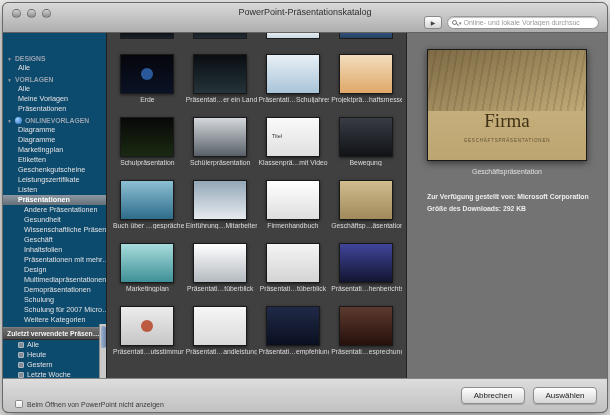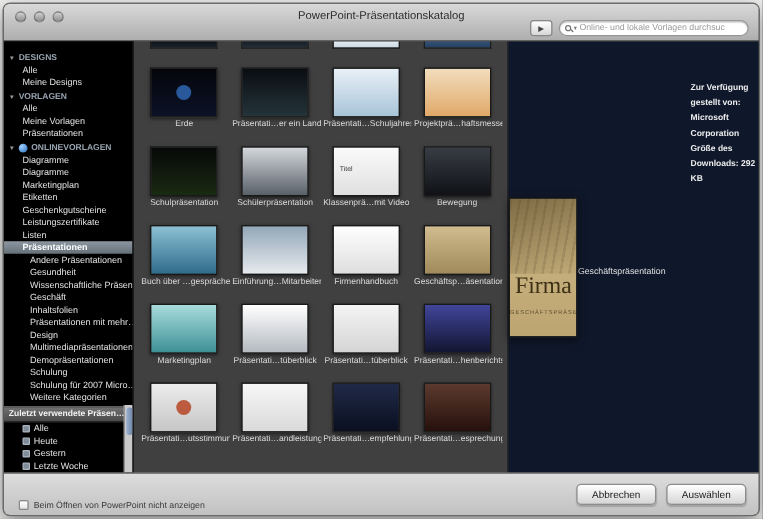--- a/index.html
+++ b/index.html
@@ -20,21 +20,21 @@
   .mag { width: 5px; height: 5px; border: 1px solid #777; border-radius: 50%; position: relative; flex: 0 0 5px; }
   .mag::after { content: ''; position: absolute; width: 3px; height: 1px; background: #777; right: -3px; bottom: -1px; transform: rotate(45deg); }
   .chev { font-size: 5px; color: #777; }
   .search input { border: 0; outline: 0; flex: 1; min-width: 0; font-size: 7px; color: #333; background: transparent; font-family: "Liberation Sans", sans-serif; }
   .search input::placeholder { color: #9a9a9a; }
 
   
   .content { flex: 1; min-height: 0; display: flex; background: #404040; }
 
   
-  .sidebar { flex: 0 0 104px; width: 104px; background: #000000; border-right: 1px solid #1f1f1f; padding-top: 7px;
+  .sidebar { flex: 0 0 104px; width: 104px; background: #0c4a6e; border-right: 1px solid #1f1f1f; padding-top: 19px;
              color: #ddd; position: relative; overflow: hidden; }
   .sb-header { display: flex; align-items: center; gap: 3px; padding: 3px 3px 1px 4px; color: #97a4b0; font-weight: bold; font-size: 6.8px; white-space: nowrap; overflow: hidden; }
   .tri { font-size: 5px; color: #9a9a9a; }
   .globe { width: 7px; height: 7px; border-radius: 50%; background: radial-gradient(circle at 30% 30%, #9fd0ff, #2a6fc0); flex: 0 0 7px; }
   .sb-item { height: 10px; line-height: 10px; padding-left: 15px; padding-right: 2px; white-space: nowrap; overflow: hidden;
              display: flex; align-items: center; gap: 3px; font-size: 7.2px; color: #e2e2e2; }
   .sb-item.indent { padding-left: 21px; }
   .sb-item.selected { background: linear-gradient(#8c97a3, #657078); color: #fff; font-weight: bold; }
   .sb-bar { margin-top: 2px; background: linear-gradient(#707070, #4a4a4a); border-top: 1px solid #7e7e7e; border-bottom: 1px solid #2b2b2b;
             color: #f2f2f2; font-weight: bold; font-size: 6.8px; padding: 2px 4px; white-space: nowrap; overflow: hidden; }
@@ -47,21 +47,21 @@
   #grid-partial { display: grid; grid-template-columns: repeat(4, 1fr); height: 18px; align-items: start; }
   .g-partial-thumb { width: 54px; height: 6px; margin: 0 auto; border: 1px solid #1c1c1c; border-top: 0; }
   #grid-items { display: grid; grid-template-columns: repeat(4, 1fr); grid-auto-rows: 63px; }
   .g-item { text-align: center; overflow: hidden; }
   .g-thumb { width: 54px; height: 40px; margin: 3px auto 2px; border: 1px solid #191919; box-shadow: 0 1px 3px rgba(0,0,0,.55); position: relative; }
   .g-dot { position: absolute; left: 50%; top: 50%; width: 12px; height: 12px; margin: -6px 0 0 -6px; border-radius: 50%; opacity: .9; }
   .g-inner { position: absolute; left: 5px; top: 15px; font-size: 5.5px; color: #333; }
   .g-caption { font-size: 6.8px; color: #dcdcdc; white-space: nowrap; overflow: hidden; padding: 0 2px; }
 
   
-  .preview { flex: 0 0 201px; width: 201px; background: #0f172a; border-left: 1px solid #232323; display: flex; align-items: center; padding-top: 16px; }
+  .preview { flex: 0 0 201px; width: 201px; background: #737373; border-left: 1px solid #232323; display: flex; flex-direction: column; align-items: center; padding-top: 16px; }
   .cover { width: 160px; height: 112px; border: 1px solid #191919; box-shadow: 0 2px 7px rgba(0,0,0,.55); position: relative; overflow: hidden; }
   .cover-art { position: absolute; left: 0; right: 0; top: 0; height: 55%; }
   .cover-art::after { content: ''; position: absolute; inset: 0; background: repeating-linear-gradient(100deg, rgba(60,45,20,.14) 0 2px, transparent 2px 7px); }
   .cover-title { position: absolute; left: 0; right: 0; top: 55%; text-align: center; font-family: "Liberation Serif", serif; font-size: 19px; line-height: 1.1; color: #3e3115; }
   .cover-sub { position: absolute; left: 0; right: 0; top: 80%; text-align: center; font-size: 4.5px; letter-spacing: .8px; color: #5f5030; }
   .pv-caption { margin-top: 7px; font-size: 7px; color: #e2e2e2; }
   .pv-info { align-self: flex-start; margin: 16px 0 0 20px; font-size: 6.8px; font-weight: bold; color: #ededed; line-height: 1.8; }
 
   
   .footer { flex: 0 0 34px; position: relative; background: linear-gradient(#dddddd, #c1c1c1); border-top: 1px solid #868686; }
@@ -100,24 +100,20 @@
     <div class="sidebar">
       <div id="sidebar-list">
           <div class="sb-header">
     <span class="tri">▼</span>
 
     <span class="sb-header-label">DESIGNS</span>
   </div>
           <div class="sb-item">
 
     <span class="sb-item-label">Alle</span>
-  </div>
-          <div class="sb-item">
-
-    <span class="sb-item-label">Meine Designs</span>
   </div>
           <div class="sb-header">
     <span class="tri">▼</span>
 
     <span class="sb-header-label">VORLAGEN</span>
   </div>
           <div class="sb-item">
 
     <span class="sb-item-label">Alle</span>
   </div>

